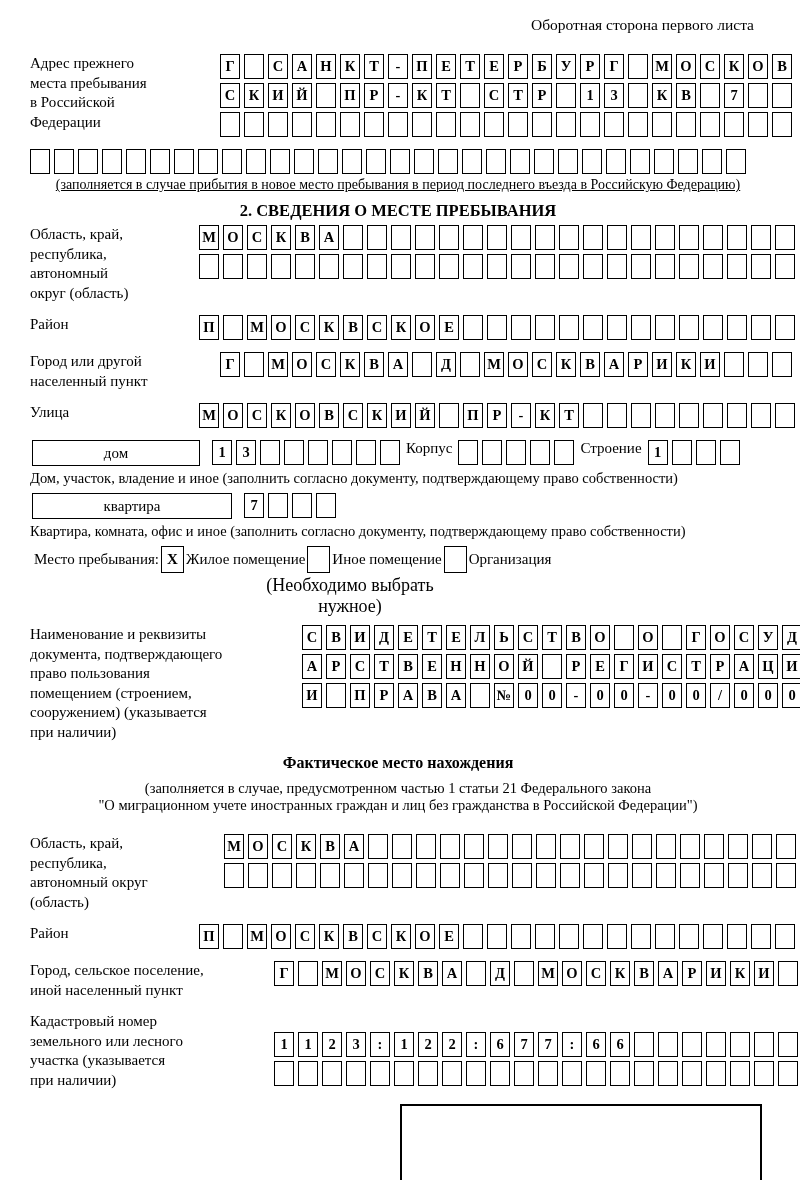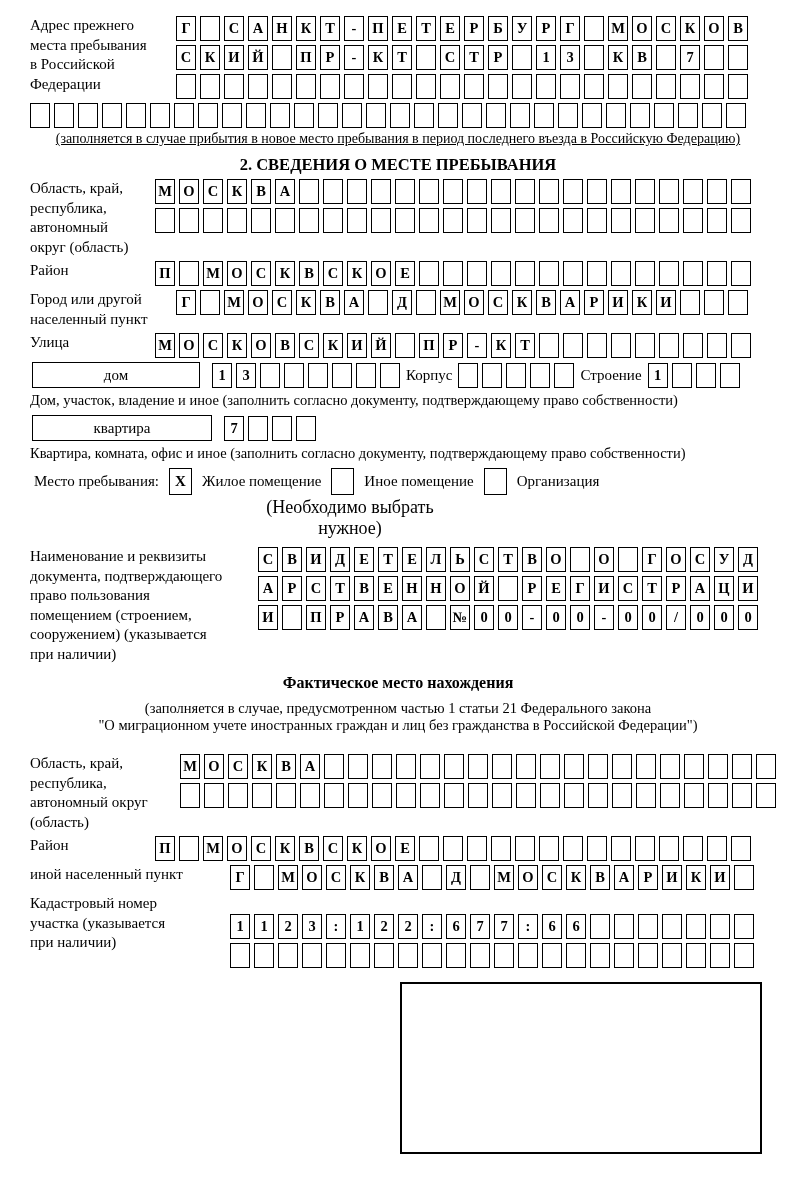--- a/index.html
+++ b/index.html
@@ -14,21 +14,21 @@
     min-height: 1180px;
     padding: 16px 34px 8px 30px;
     position: relative;
   }
   .header-note {
     text-align: right;
     font-size: 15.5px;
     margin-right: 12px;
     margin-bottom: 20px;
   }
-  .field-row { display: flex; margin-bottom: 4px; }
+  .field-row { display: flex; margin-bottom: 12px; gap: 44px; }
   .label { font-size: 15px; line-height: 19.5px; flex: 0 0 auto; }
   .w146 { width: 146px; }
   .w125 { width: 125px; }
   .w150 { width: 150px; }
   .w200 { width: 200px; }
   .w228 { width: 228px; }
   .cells-col { display: flex; flex-direction: column; row-gap: 4px; }
   .cell-row { display: flex; column-gap: 4px; }
   .cell {
     flex: 0 0 20px; width: 20px; height: 25px;
@@ -38,24 +38,24 @@
   }
   .footnote { font-size: 14px; text-align: center; margin: 3px 0 6px 0; text-decoration: underline; }
   .section-title { font-size: 16.5px; font-weight: bold; text-align: center; margin: 8px 0 4px 0; }
   .note-line { font-size: 14.5px; margin: 2px 0 6px 0; }
   .labelbox {
     height: 26px; border: 1.5px solid #000;
     display: inline-flex; align-items: center; justify-content: center;
     font-size: 15px;
   }
   .dom-box { width: 168px; }
-  .kv-box { width: 180px; }
-  .house-row, .apt-row { display: flex; align-items: center; margin: 4px 0 4px 2px; }
+  .kv-box { width: 200px; }
+  .house-row, .apt-row { display: flex; margin: 4px 0 4px 2px; }
   .inline-label { font-size: 15px; padding: 0 6px; }
-  .stay-row { display: flex; align-items: center; margin: 6px 0 2px 4px; font-size: 15px; column-gap: 10px; }
+  .stay-row { display: flex; align-items: center; margin: 6px 0 2px 4px; font-size: 15px; column-gap: 2px; }
   .checkbox {
     width: 23px; height: 27px; border: 1.5px solid #000;
     display: inline-flex; align-items: center; justify-content: center;
     font-size: 15px; font-weight: bold;
   }
   .hint { font-size: 18px; margin: 2px 0 8px 205px; width: 230px; text-align: center; }
   .center-note { font-size: 14.5px; text-align: center; }
   .title2 { font-size: 16px; font-weight: bold; text-align: center; margin: 10px 0 8px 0; }
   .stamp-area { margin-top: 14px; }
   .stamp-box {
@@ -63,20 +63,21 @@
     border: 2px solid #000;
   }
   .mt20 { margin-top: 20px; }
   .mb2 { margin-bottom: 2px; }
 </style>
 </head>
 <body>
 
 <div class="page">
 
+  <div class="header-note">Оборотная сторона первого листа</div>
 
   <div class="field-row">
     <div class="label w146">
         <div>Адрес прежнего</div>
         <div>места пребывания</div>
         <div>в Российской</div>
         <div>Федерации</div>
       </div>
     <div class="cells-col">
       <div class="cell-row">
@@ -592,20 +593,21 @@
         <span class="cell"></span>
         <span class="cell"></span>
         <span class="cell"></span>
         <span class="cell"></span>
         <span class="cell"></span>
       </div>
   </div>
 
   <div class="field-row">
     <div class="label w200">
+        <div>Город, сельское поселение,</div>
         <div>иной населенный пункт</div>
       </div>
     <div class="cell-row">
         <span class="cell">Г</span>
         <span class="cell"></span>
         <span class="cell">М</span>
         <span class="cell">О</span>
         <span class="cell">С</span>
         <span class="cell">К</span>
         <span class="cell">В</span>
@@ -623,20 +625,21 @@
         <span class="cell">И</span>
         <span class="cell">К</span>
         <span class="cell">И</span>
         <span class="cell"></span>
       </div>
   </div>
 
   <div class="field-row">
     <div class="label w200">
         <div>Кадастровый номер</div>
+        <div>земельного или лесного</div>
         <div>участка (указывается</div>
         <div>при наличии)</div>
       </div>
     <div class="cells-col" style="margin-top:20px">
       <div class="cell-row">
           <span class="cell">1</span>
           <span class="cell">1</span>
           <span class="cell">2</span>
           <span class="cell">3</span>
           <span class="cell">:</span>

